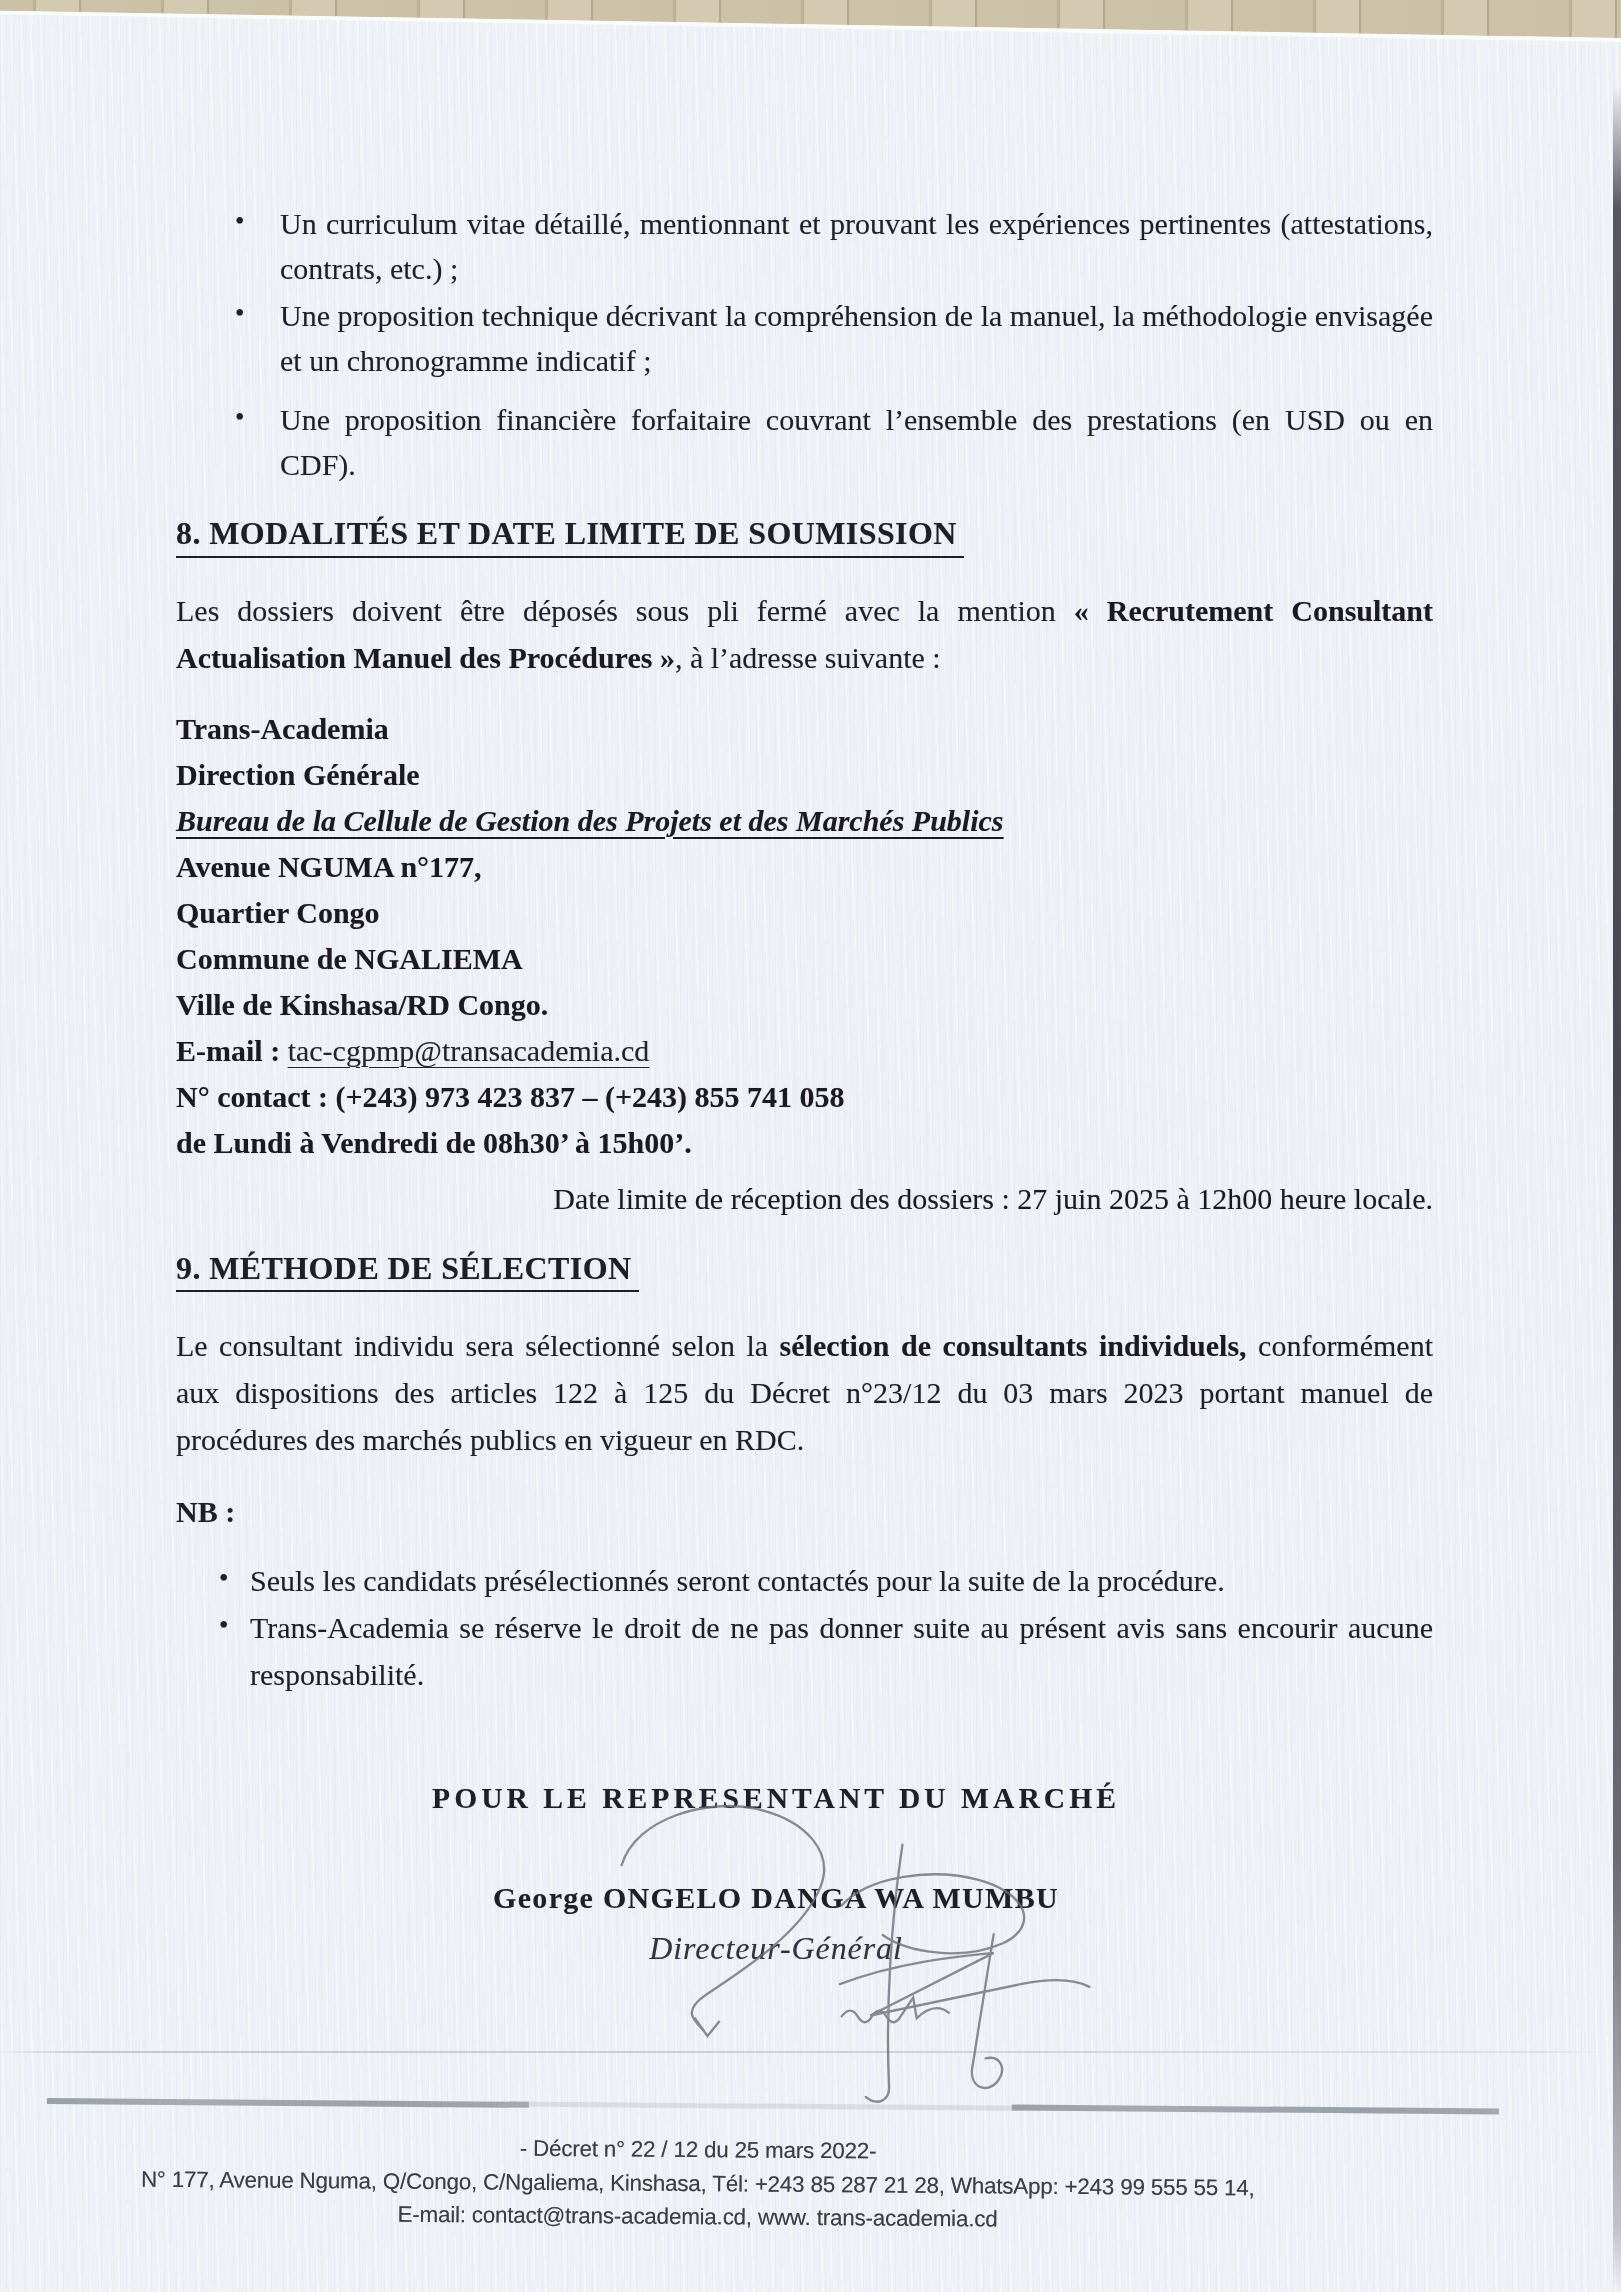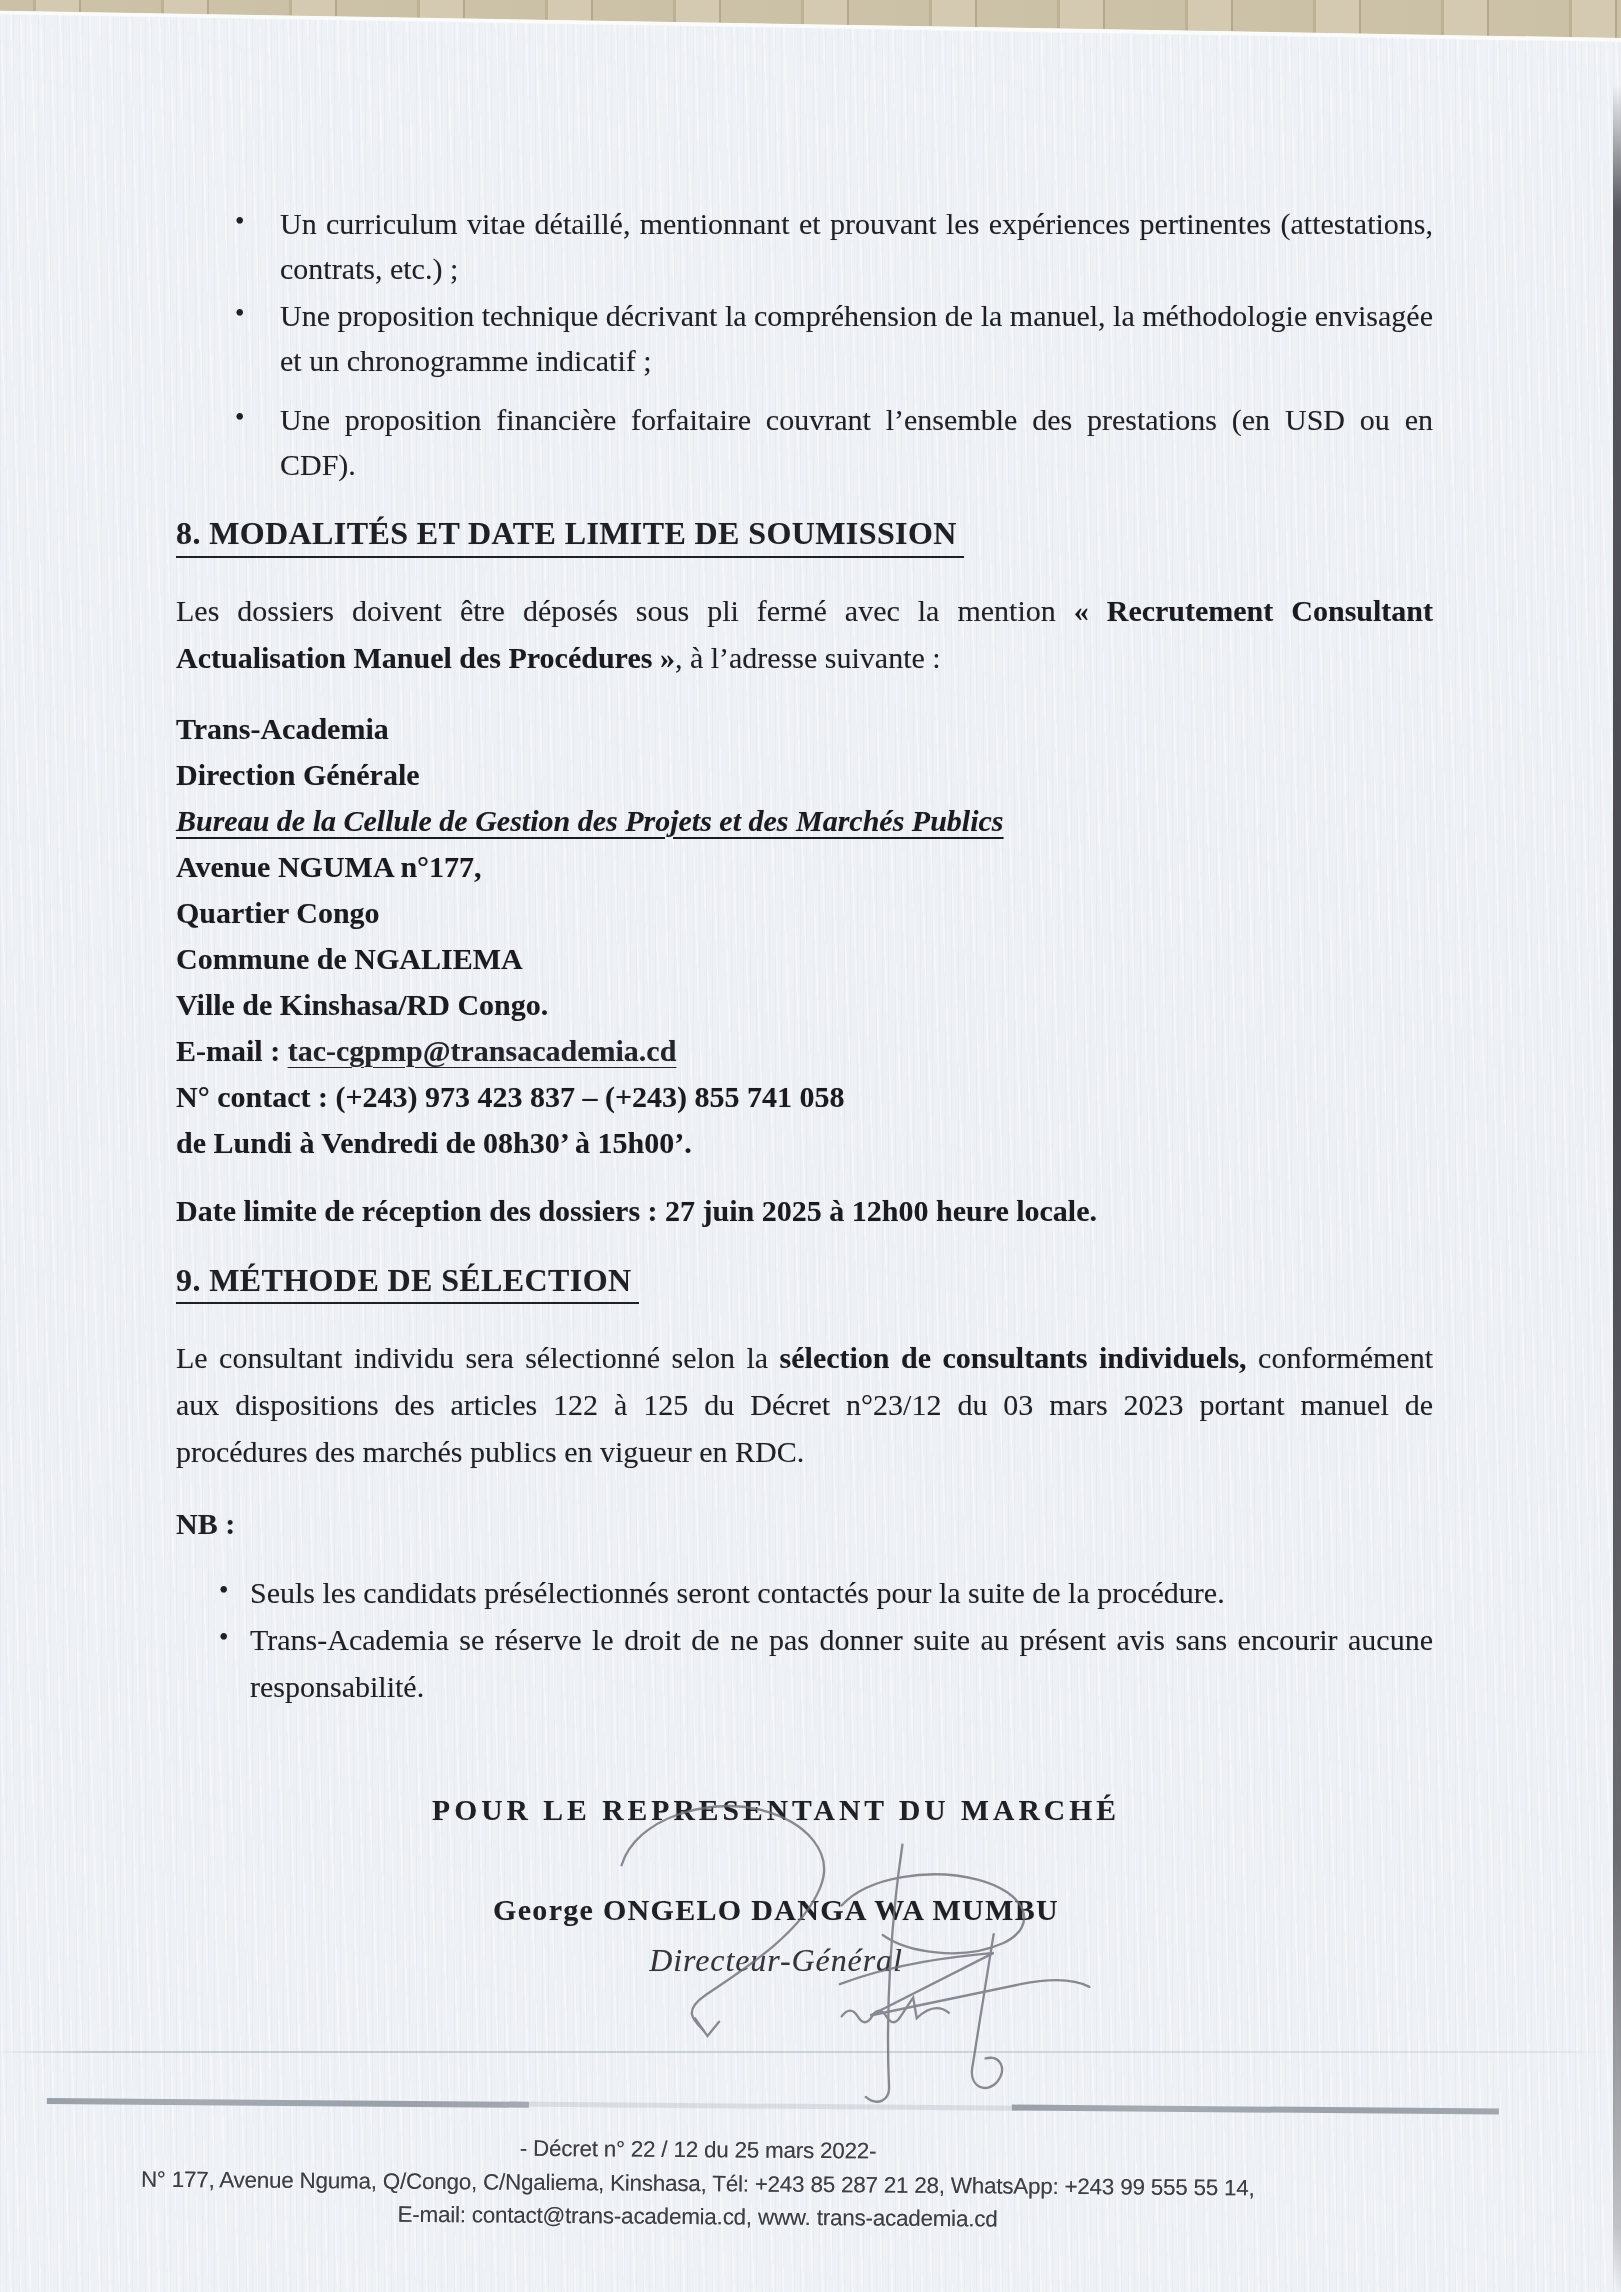--- a/index.html
+++ b/index.html
@@ -41,22 +41,22 @@
   ul.req li{position:relative;margin:0 0 1.8px 0;line-height:45px;}
   ul.req li.sp{margin-top:14.3px;}
   .bdot{position:absolute;left:-45px;top:-1.8px;font-size:27px;}
   .ndot{position:absolute;left:-31px;top:-1.8px;font-size:27px;}
   h2.sec{margin:27px 0 0 0;font-size:32px;line-height:39px;font-weight:bold;letter-spacing:0.4px;}
   h2.sec span{display:inline-block;border-bottom:2.7px solid #1f1f26;padding:0 7.2px 2.7px 0;}
   p.intro{margin:29px 0 0 0;line-height:47px;}
   .b{font-weight:bold;color:#1a1a20;}
   .addr{margin-top:25px;line-height:46px;font-weight:bold;color:#1a1a20;}
   .addr .uline{text-decoration:underline;text-decoration-thickness:2.2px;text-underline-offset:6.3px;font-style:italic;}
-  .addr .plain{font-weight:bold;color:#23232b;text-decoration:underline;text-decoration-thickness:1.3px;text-underline-offset:6.3px;}
-  .deadline{margin-top:21px;font-weight:bold;color:#1a1a20;}
+  .addr .plain{font-weight:normal;color:#23232b;text-decoration:underline;text-decoration-thickness:1.3px;text-underline-offset:6.3px;}
+  .deadline{margin-top:9px;font-weight:normal;color:#1a1a20;text-align:right;}
   p.s9{margin:30px 0 0 0;line-height:47px;}
   .nb-label{margin-top:25px;font-weight:bold;}
   ul.nb{list-style:none;margin:21.5px 0 0 0;padding:0 0 0 74px;}
   ul.nb li{position:relative;line-height:47px;margin:0;}
   .sig-block{width:1200px;margin-top:77px;text-align:center;}
   .sig-for{font-size:29.6px;font-weight:bold;letter-spacing:4px;}
   .sig-name{margin-top:52px;font-size:30px;font-weight:bold;letter-spacing:1.3px;}
   .sig-role{margin-top:3.6px;font-size:32px;font-style:italic;color:#33333c;letter-spacing:0.9px;}
   .sig-svg{position:absolute;left:573px;top:1791px;}
   

